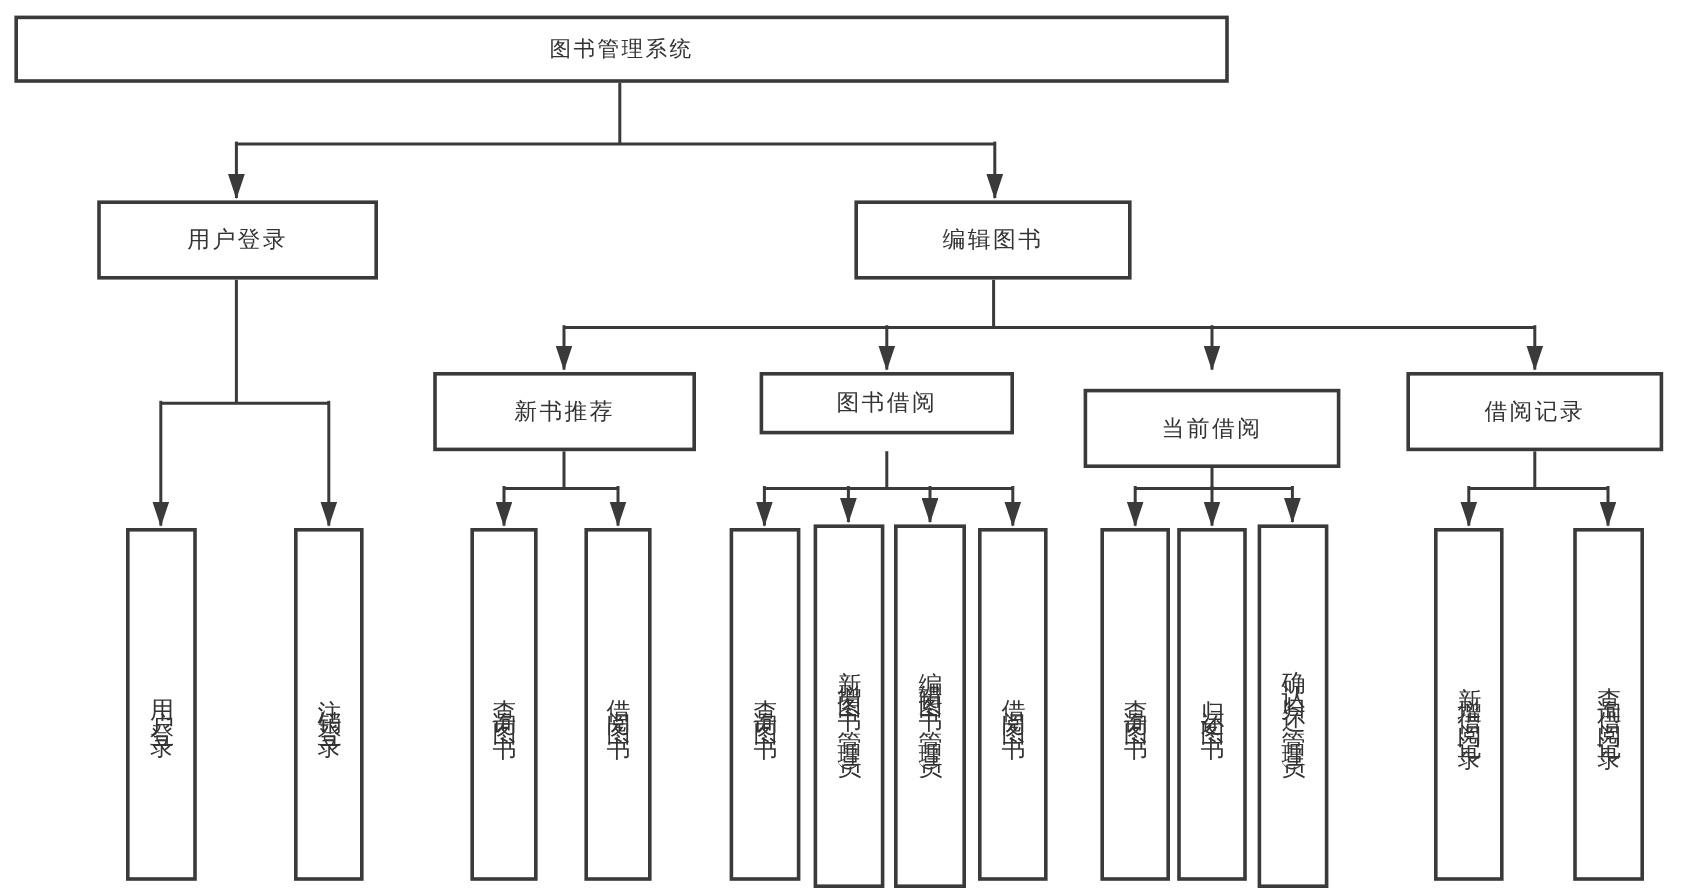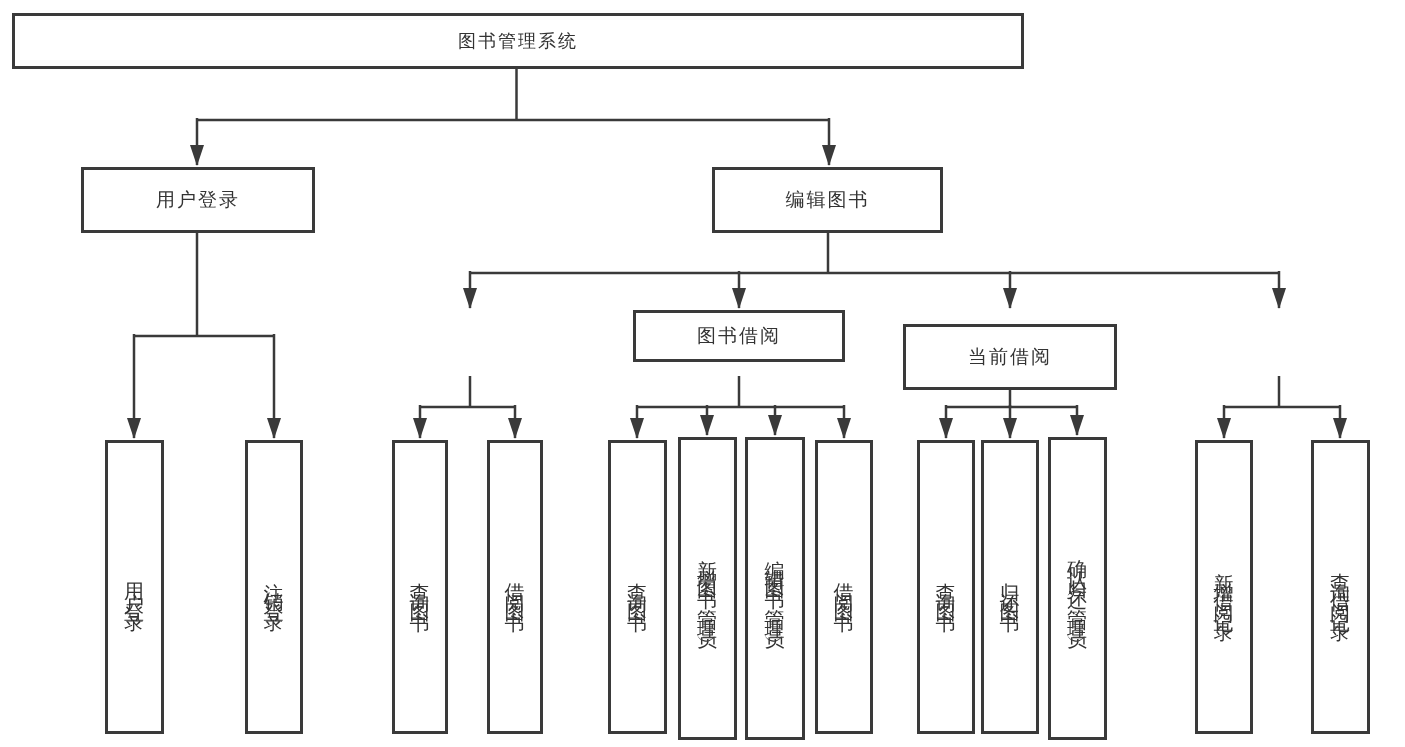--- a/index.html
+++ b/index.html
@@ -136,22 +136,24 @@
       <path d="M1224 405 V438" marker-end="url(#arw)"></path>
       <path d="M1340 405 V438" marker-end="url(#arw)"></path>
     </g>
   </svg>
 
   <div class="node hbox rootbox" style="left:12px;top:13px;width:1012px;height:56px;">图书管理系统</div>
 
   <div class="node hbox" style="left:81px;top:167px;width:234px;height:66px;">用户登录</div>
   <div class="node hbox" style="left:712px;top:167px;width:231px;height:66px;">编辑图书</div>
 
+  <div class="node hbox" style="left:361px;top:310px;width:219px;height:66px;">新书推荐</div>
   <div class="node hbox" style="left:633px;top:310px;width:212px;height:52px;">图书借阅</div>
   <div class="node hbox" style="left:903px;top:324px;width:214px;height:66px;">当前借阅</div>
+  <div class="node hbox" style="left:1172px;top:310px;width:214px;height:66px;">借阅记录</div>
 
   <div class="node vbox" style="left:105px;top:440px;width:59px;height:294px;">用户登录</div>
   <div class="node vbox" style="left:245px;top:440px;width:58px;height:294px;">注销登录</div>
 
   <div class="node vbox" style="left:392px;top:440px;width:56px;height:294px;">查询图书</div>
   <div class="node vbox" style="left:487px;top:440px;width:56px;height:294px;">借阅图书</div>
 
   <div class="node vbox" style="left:608px;top:440px;width:59px;height:294px;">查询图书</div>
   <div class="node vbox" style="left:678px;top:437px;width:59px;height:303px;">新增图书（管理员）</div>
   <div class="node vbox" style="left:745px;top:437px;width:60px;height:303px;">编辑图书（管理员）</div>

